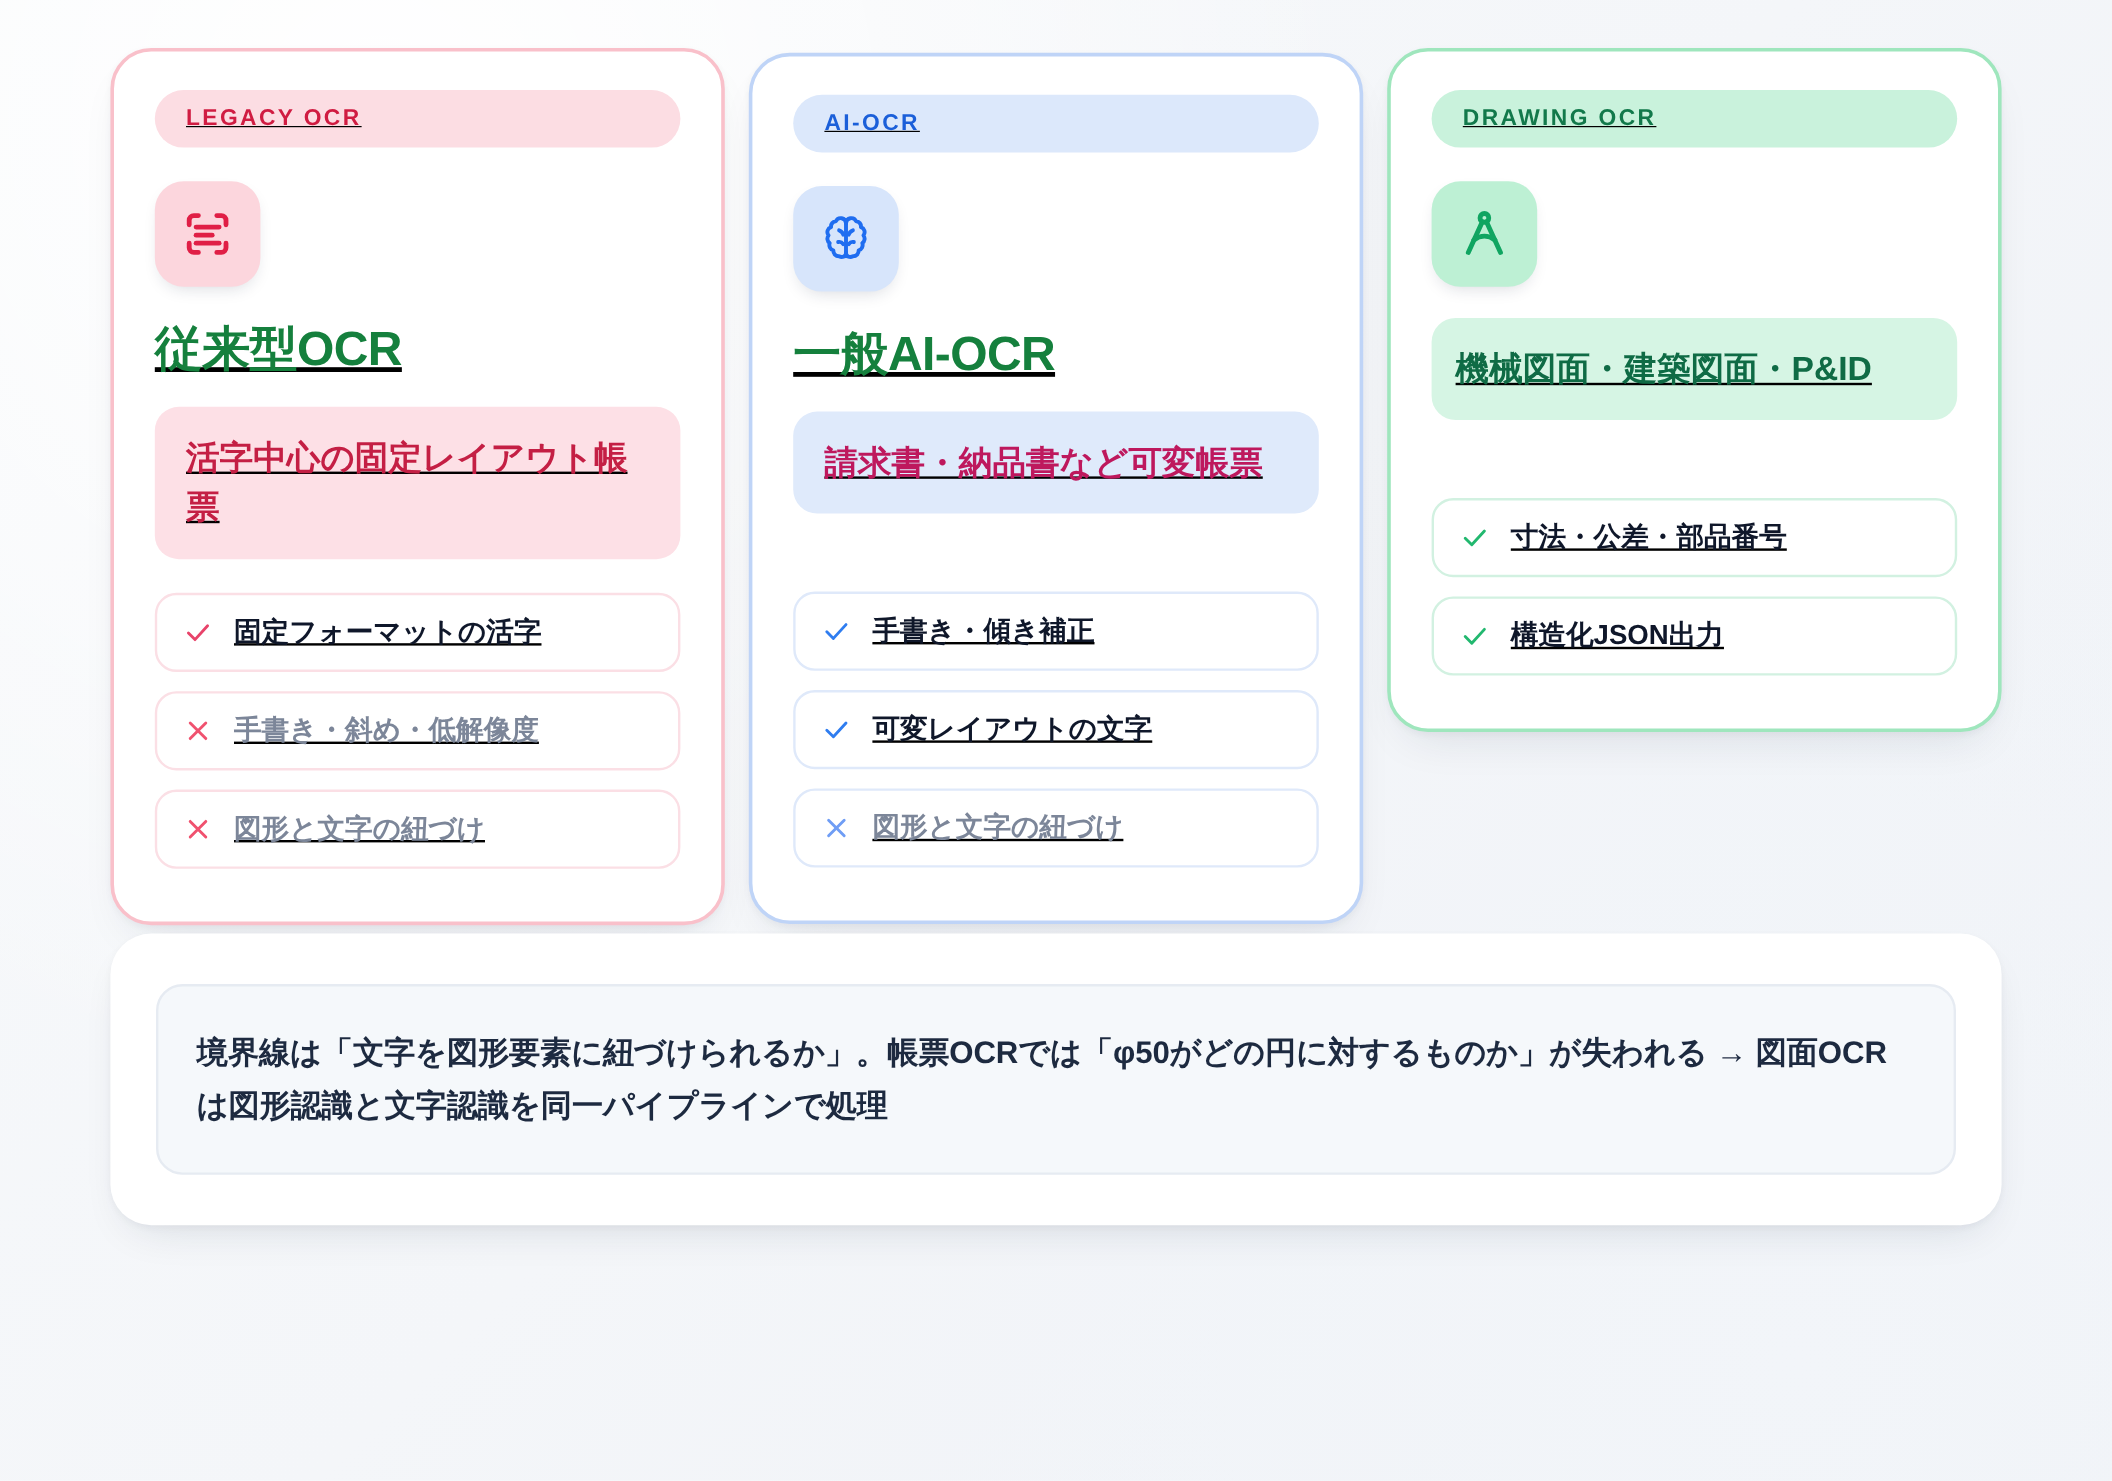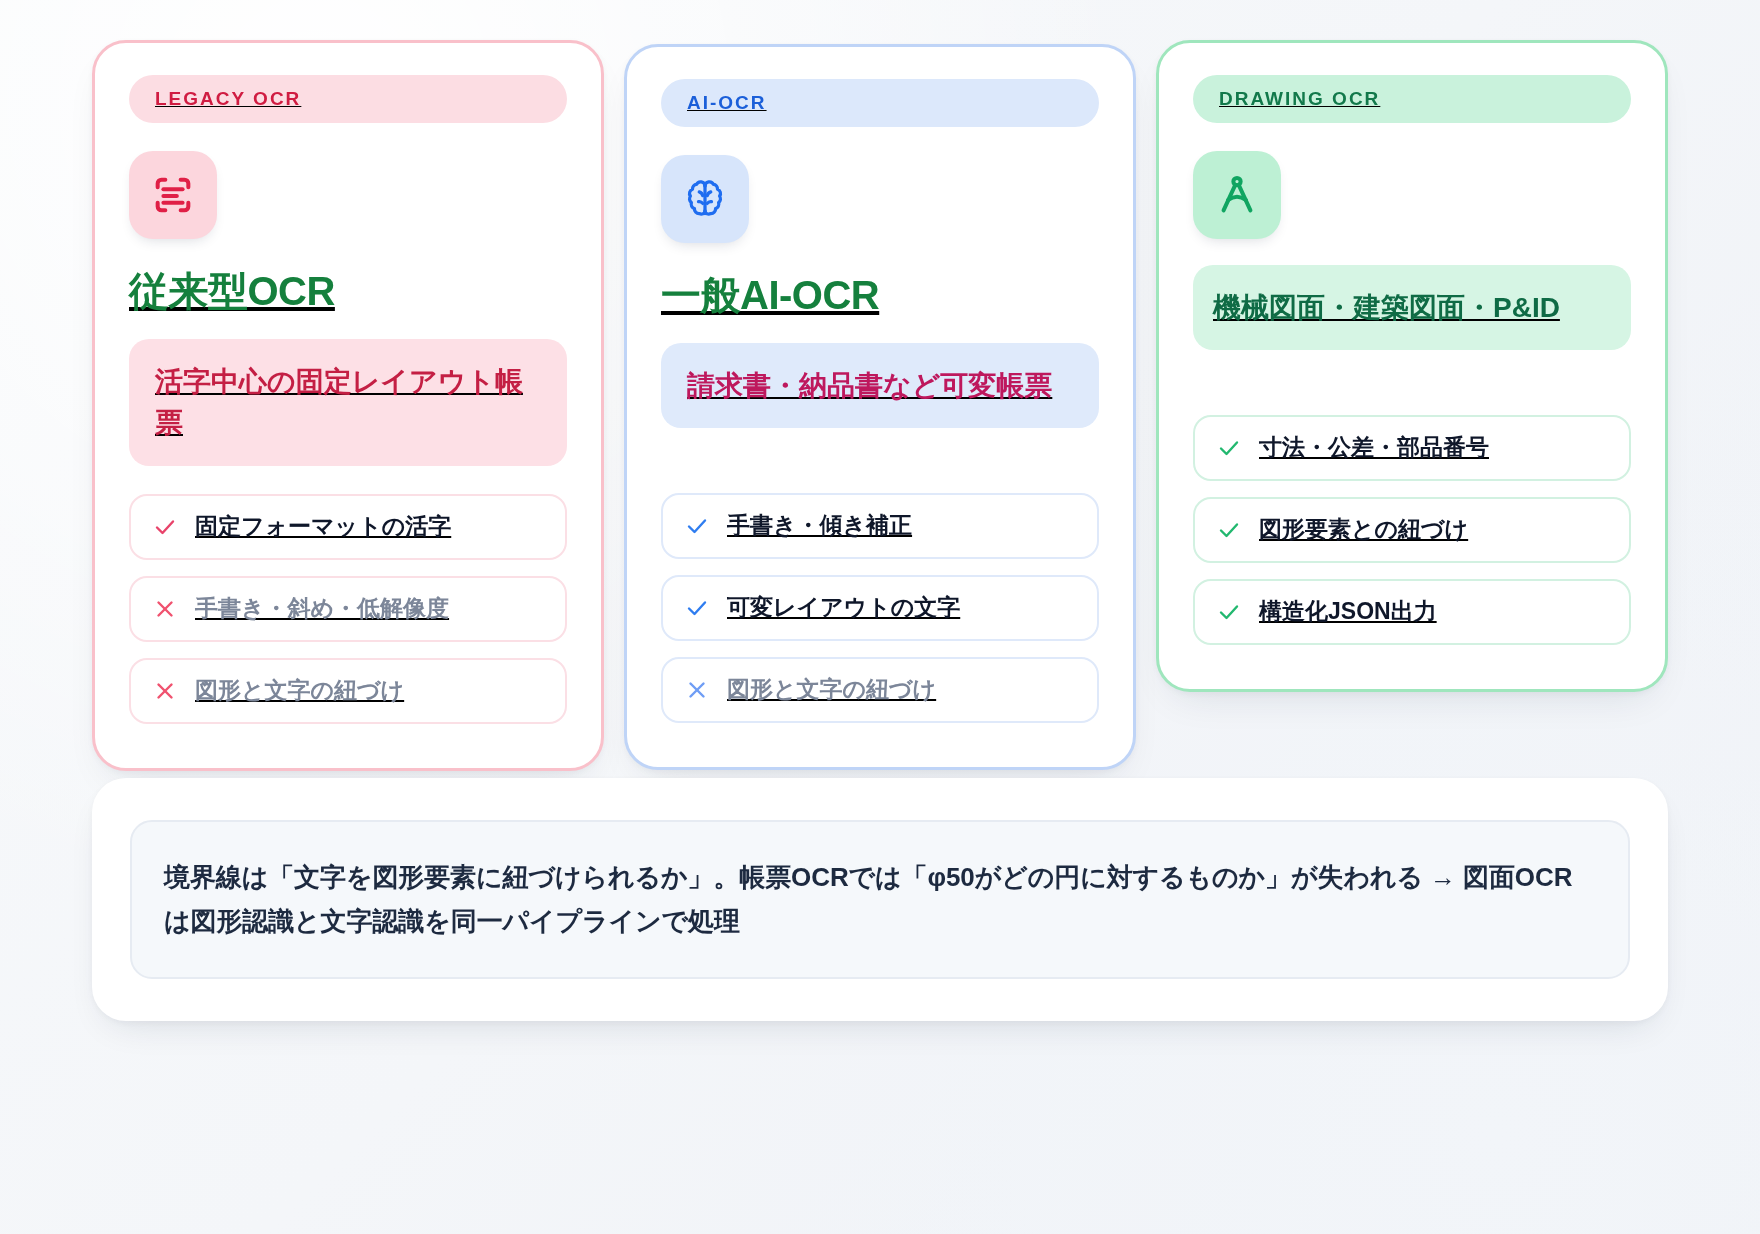--- a/index.html
+++ b/index.html
@@ -318,28 +318,20 @@
 
         <div class="feature yes">
           <span class="mark">
             <svg viewBox="0 0 24 24" fill="none" stroke="#22b86f" stroke-width="2.4" stroke-linecap="round" stroke-linejoin="round">
                 <path d="M4 12.5 9.5 18 20 6.5"></path>
               </svg>
           </span>
           <span class="label">寸法・公差・部品番号</span>
         </div>
 
-        <div class="feature yes">
-          <span class="mark">
-            <svg viewBox="0 0 24 24" fill="none" stroke="#22b86f" stroke-width="2.4" stroke-linecap="round" stroke-linejoin="round">
-                <path d="M4 12.5 9.5 18 20 6.5"></path>
-              </svg>
-          </span>
-          <span class="label">図形要素との紐づけ</span>
-        </div>
 
         <div class="feature yes">
           <span class="mark">
             <svg viewBox="0 0 24 24" fill="none" stroke="#22b86f" stroke-width="2.4" stroke-linecap="round" stroke-linejoin="round">
                 <path d="M4 12.5 9.5 18 20 6.5"></path>
               </svg>
           </span>
           <span class="label">構造化JSON出力</span>
         </div>
 

